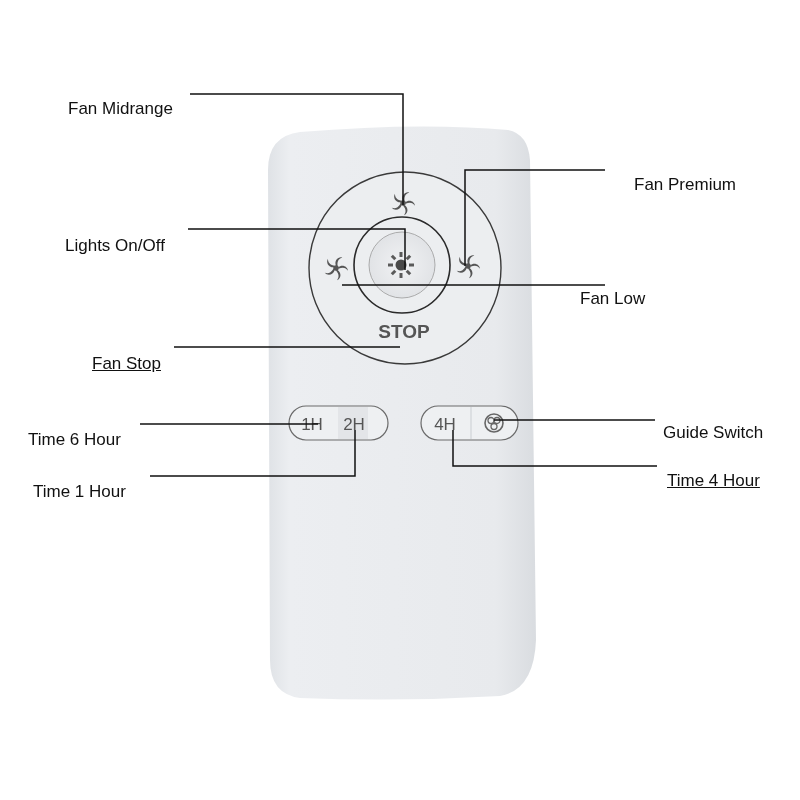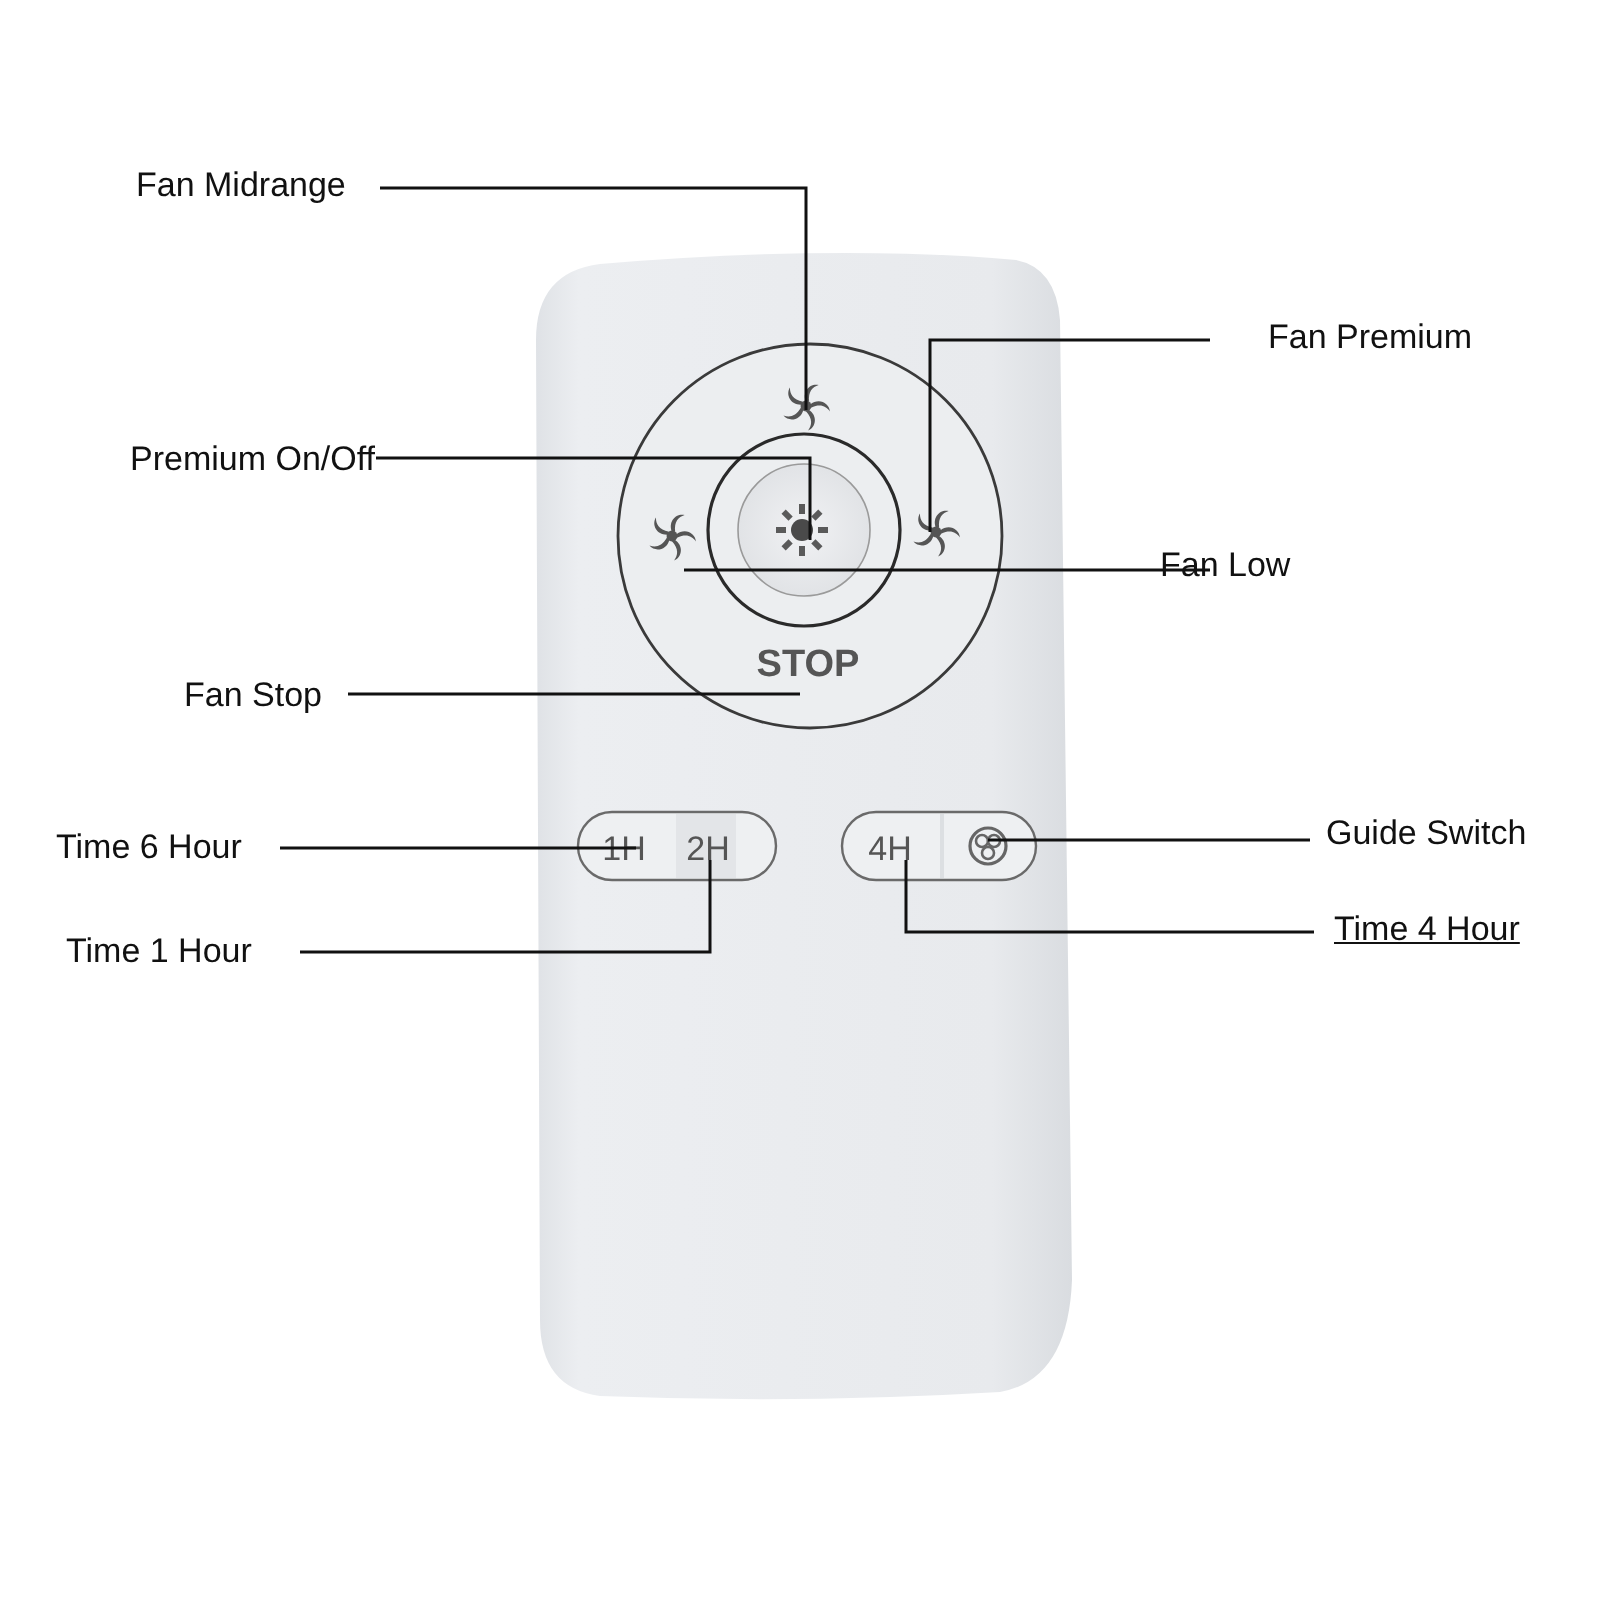--- a/index.html
+++ b/index.html
@@ -1,19 +1,19 @@
 <!DOCTYPE html>
 <html><head>
 <meta charset="utf-8">
 <style>
   html, body { margin: 0; padding: 0; background: #ffffff; }
   body { width: 800px; height: 800px; position: relative; overflow: hidden;
          font-family: "Liberation Sans", "DejaVu Sans", sans-serif; }
   svg.stage { position: absolute; left: 0; top: 0; }
-  .label { position: absolute; font-size: 17px; color: #111111; white-space: nowrap; line-height: 20px; }
+  .label { position: absolute; font-size: 17px; color: #111111; white-space: nowrap; line-height: 20px; margin-top: 16px; }
   .btn-text { font-family: "Liberation Sans", sans-serif; font-weight: bold; }
 </style>
 </head>
 <body>
 
 <svg class="stage" width="800" height="800" viewBox="0 0 800 800">
   <defs>
     <linearGradient id="bodyGrad" x1="0" y1="0" x2="1" y2="0">
       <stop offset="0" stop-color="#dfe2e6"></stop>
       <stop offset="0.08" stop-color="#eceef1"></stop>
@@ -103,19 +103,19 @@
     <polyline points="150,476 355,476 355,430"></polyline>
 
     <polyline points="494,420 655,420"></polyline>
 
     <polyline points="453,430 453,466 657,466"></polyline>
   </g>
 </svg>
 
 <div class="label" style="left:68px; top:83px;">Fan Midrange</div>
 <div class="label" style="left:634px; top:159px;">Fan Premium</div>
-<div class="label" style="left:65px; top:220px;">Premium On/Off</div>
+<div class="label" style="left:65px; top:220px;">Lights On/Off</div>
 <div class="label" style="left:580px; top:273px;">Fan Low</div>
-<div class="label" style="left:92px; top:338px;">Fan Stop</div>
+<div class="label" style="left:92px; top:338px;text-decoration:underline;">Fan Stop</div>
 <div class="label" style="left:28px; top:414px;">Time 6 Hour</div>
 <div class="label" style="left:663px; top:407px;">Guide Switch</div>
 <div class="label" style="left:33px; top:466px;">Time 1 Hour</div>
 <div class="label" style="left:667px; top:455px;text-decoration:underline;">Time 4 Hour</div>
 
 </body></html>

